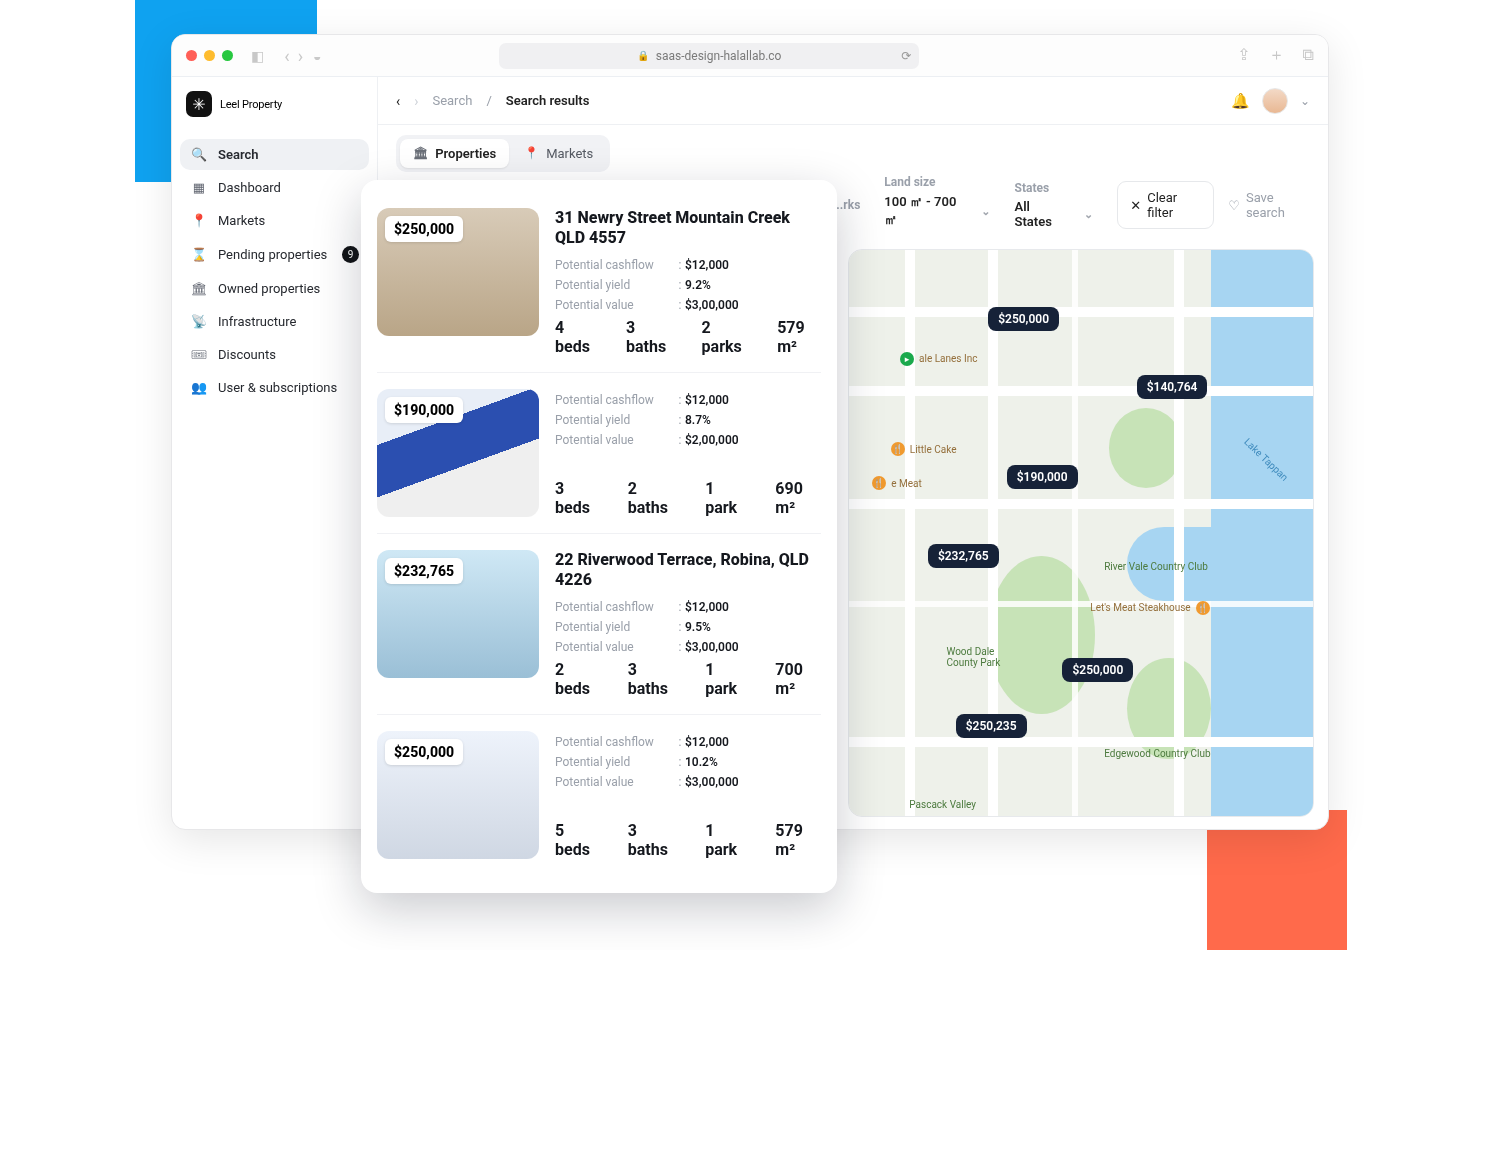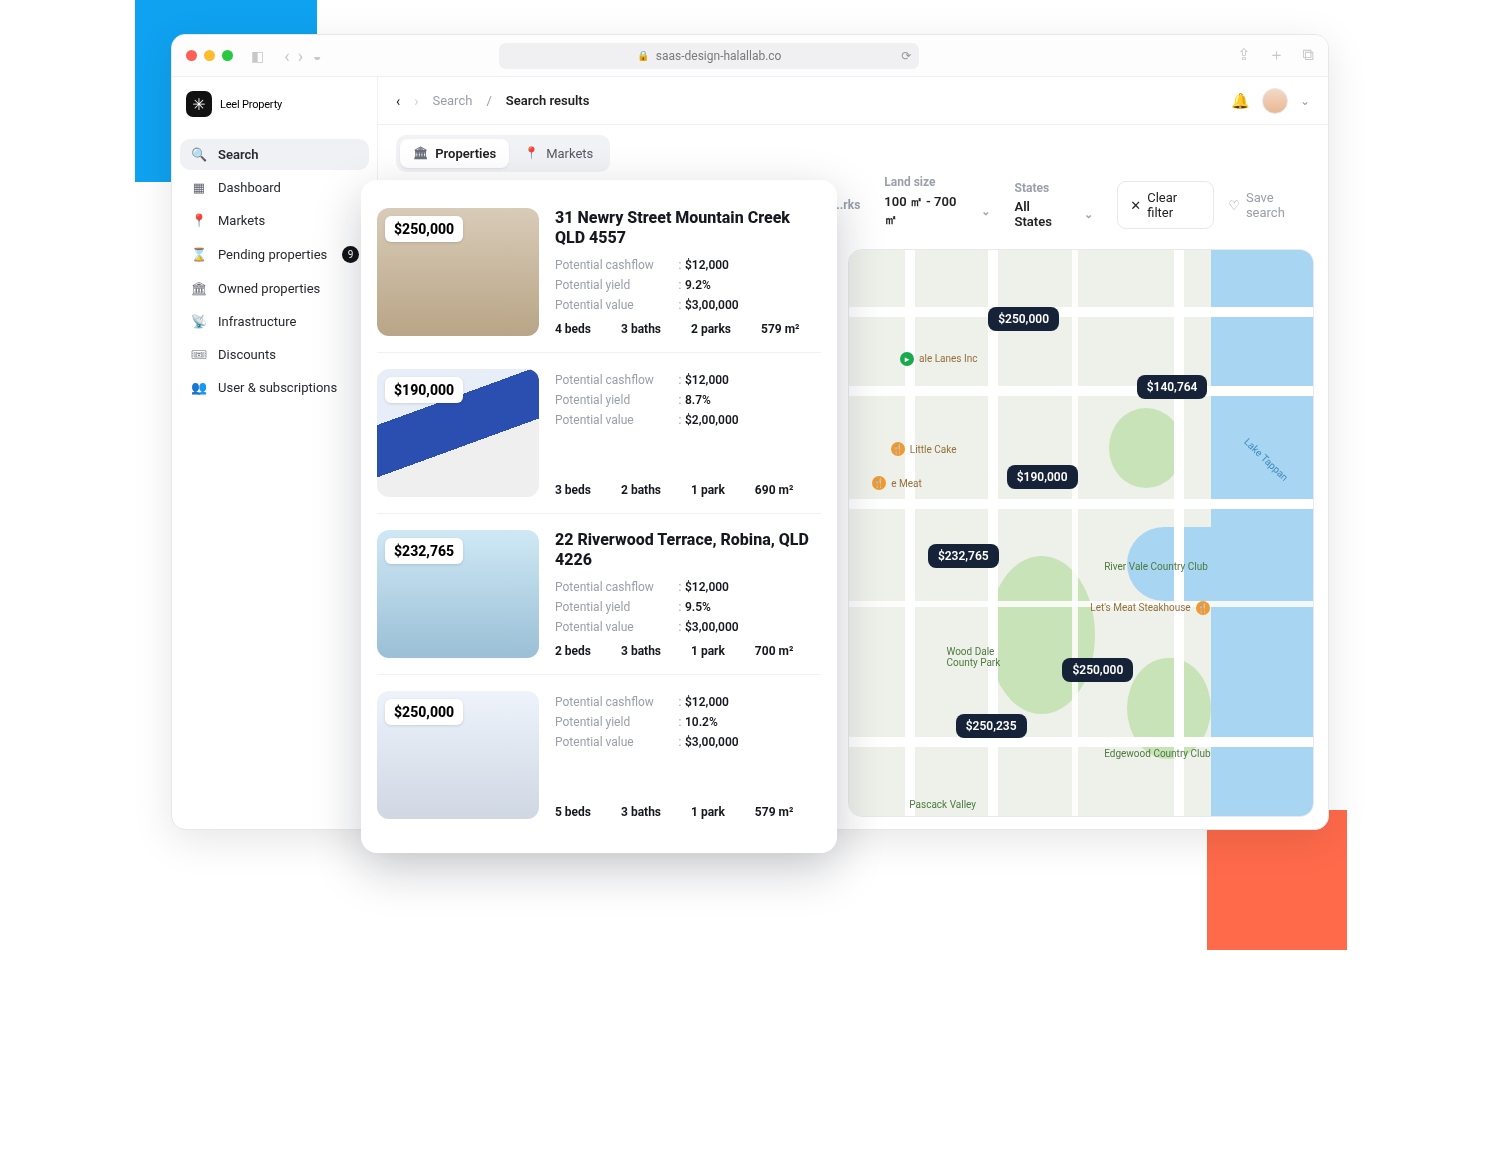--- a/index.html
+++ b/index.html
@@ -100,21 +100,21 @@
   .thumb .price-tag{position:absolute;top:8px;left:8px;background:#fff;border-radius:6px;padding:5px 9px;font-size:14px;font-weight:800;box-shadow:0 1px 3px rgba(0,0,0,.12);}
   .thumb.t1{background:linear-gradient(#d8cbb8,#b9a587);}
   .thumb.t2{background:linear-gradient(160deg,#e8eef7 30%,#2b4fb0 30%,#2b4fb0 58%,#efefef 58%);}
   .thumb.t3{background:linear-gradient(#cfe8f5,#9abfd6);}
   .thumb.t4{background:linear-gradient(#eef3fb,#cfd7e3);}
 
   .info{flex:1;display:flex;flex-direction:column;gap:6px;}
   .addr-title{font-size:16px;font-weight:800;line-height:1.25;color:#15181e;}
   .metrics{margin-top:4px;display:grid;grid-template-columns:120px 10px 1fr;row-gap:6px;font-size:12px;}
   .mk{color:#9aa0aa;} .col{color:#9aa0aa;text-align:center;} .mv{color:#15181e;font-weight:600;}
-  .footer-line{margin-top:auto;display:flex;gap:30px;font-size:12px;font-weight:700;color:#15181e;}
+  .footer-line{margin-top:auto;display:flex;gap:30px;font-size:16px;font-weight:700;color:#15181e;}
 </style>
 </head>
 <body>
 
 <div class="stage">
   <div class="bg-blue"></div>
   <div class="bg-orange"></div>
 
   <div class="browser">
 

